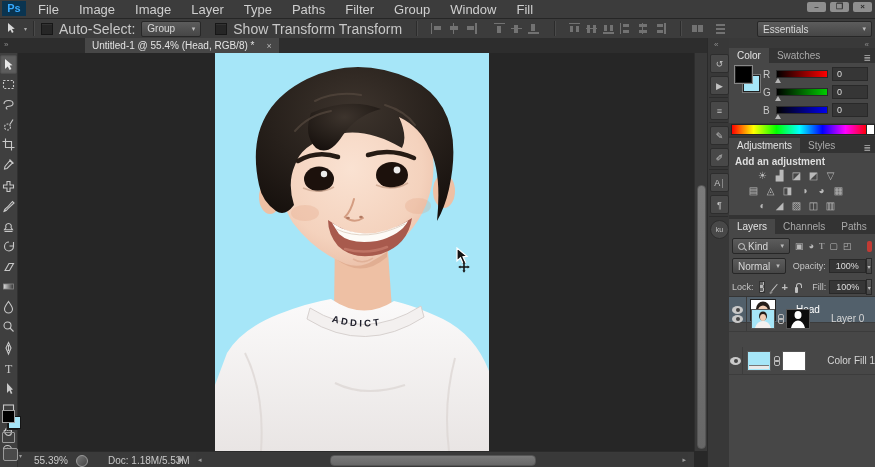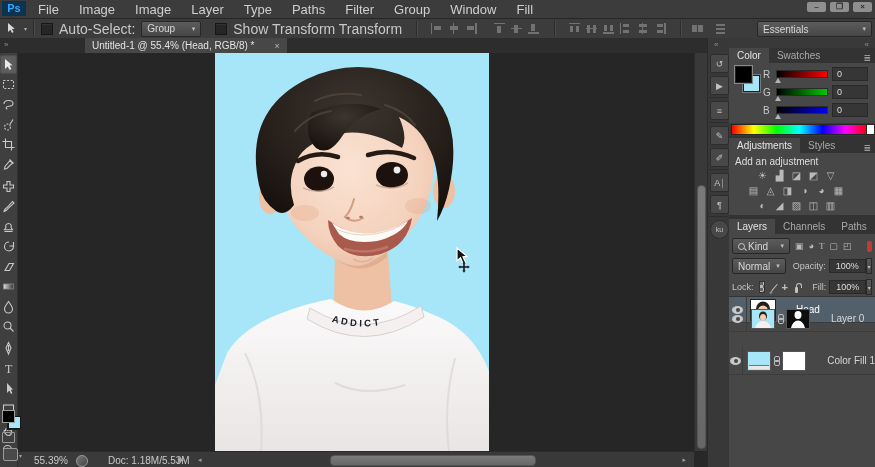--- a/index.html
+++ b/index.html
@@ -26,21 +26,21 @@
   .optlabel{font-size:14px;color:#c8c8c8}
   .combo{background:linear-gradient(#5c5c5c,#464646);border:1px solid #272727;border-radius:2px;
          font-size:10px;color:#d8d8d8;display:flex;align-items:center;padding:0 5px;height:14px}
   .combo::after{content:"▾";font-size:7px;color:#bbb;margin-left:auto;padding-left:6px}
   .ali{display:inline-block;width:12px;height:11px;position:relative;opacity:.45;margin:0 2.5px}
   .ali i{position:absolute;background:#b5b5b5}
 
   
   #tabbar{left:0;top:38px;width:875px;height:15px;background:#2d2d2d;border-bottom:1px solid #1e1e1e}
   #doctab{left:85px;top:38px;height:15px;background:#474747;display:flex;align-items:center;
-          padding:0 7px;font-size:10px;color:#e2e2e2;gap:20px}
+          padding:0 7px;font-size:10px;color:#e2e2e2;gap:12px}
   #doctab .x{color:#b5b5b5;font-size:9px}
 
   
   #toolbar{left:0;top:53px;width:17px;height:414px;background:#3f3f3f;border-right:1px solid #303030}
   .tool{position:absolute;left:0;width:17px;height:19px;display:flex;align-items:center;justify-content:center}
   .tool.sel{background:#5d5d5d;box-shadow:inset 0 0 2px #222}
   .tool svg{display:block}
   .tsvg{stroke:#c8c8c8;stroke-width:1.1;fill:none}
 
   
@@ -435,21 +435,21 @@
        background:linear-gradient(to right,#f00 0%,#ff0 16%,#0f0 33%,#0ff 50%,#00f 67%,#f0f 84%,#f00 100%)"></div>
   <div class="abs" style="left:137px;top:86px;width:7px;height:9px;background:#fff;border:1px solid #262626"></div>
 
   <div class="abs" style="left:0;top:98px;width:146px;height:4px;background:#333"></div>
   <div class="ptabs" style="top:88px;top:100px">
     <span class="ptab active">Adjustments</span>
     <span class="ptab">Styles</span>
     <span class="pmenu">≣</span>
   </div>
   <div class="pbody" style="top:115px;height:62px">
-    <div class="abs" style="left:6px;top:3px;font-size:10px;font-weight:normal;color:#dedede">Add an adjustment</div>
+    <div class="abs" style="left:6px;top:3px;font-size:10px;font-weight:bold;color:#dedede">Add an adjustment</div>
     <span class="adjico" style="left:26px;top:16px">☀</span>
     <span class="adjico" style="left:43px;top:16px">▟</span>
     <span class="adjico" style="left:60px;top:16px">◪</span>
     <span class="adjico" style="left:77px;top:16px">◩</span>
     <span class="adjico" style="left:94px;top:16px">▽</span>
     <span class="adjico" style="left:17px;top:31px">▤</span>
     <span class="adjico" style="left:34px;top:31px">◬</span>
     <span class="adjico" style="left:51px;top:31px">◨</span>
     <span class="adjico" style="left:68px;top:31px">◑</span>
     <span class="adjico" style="left:85px;top:31px">◕</span>

